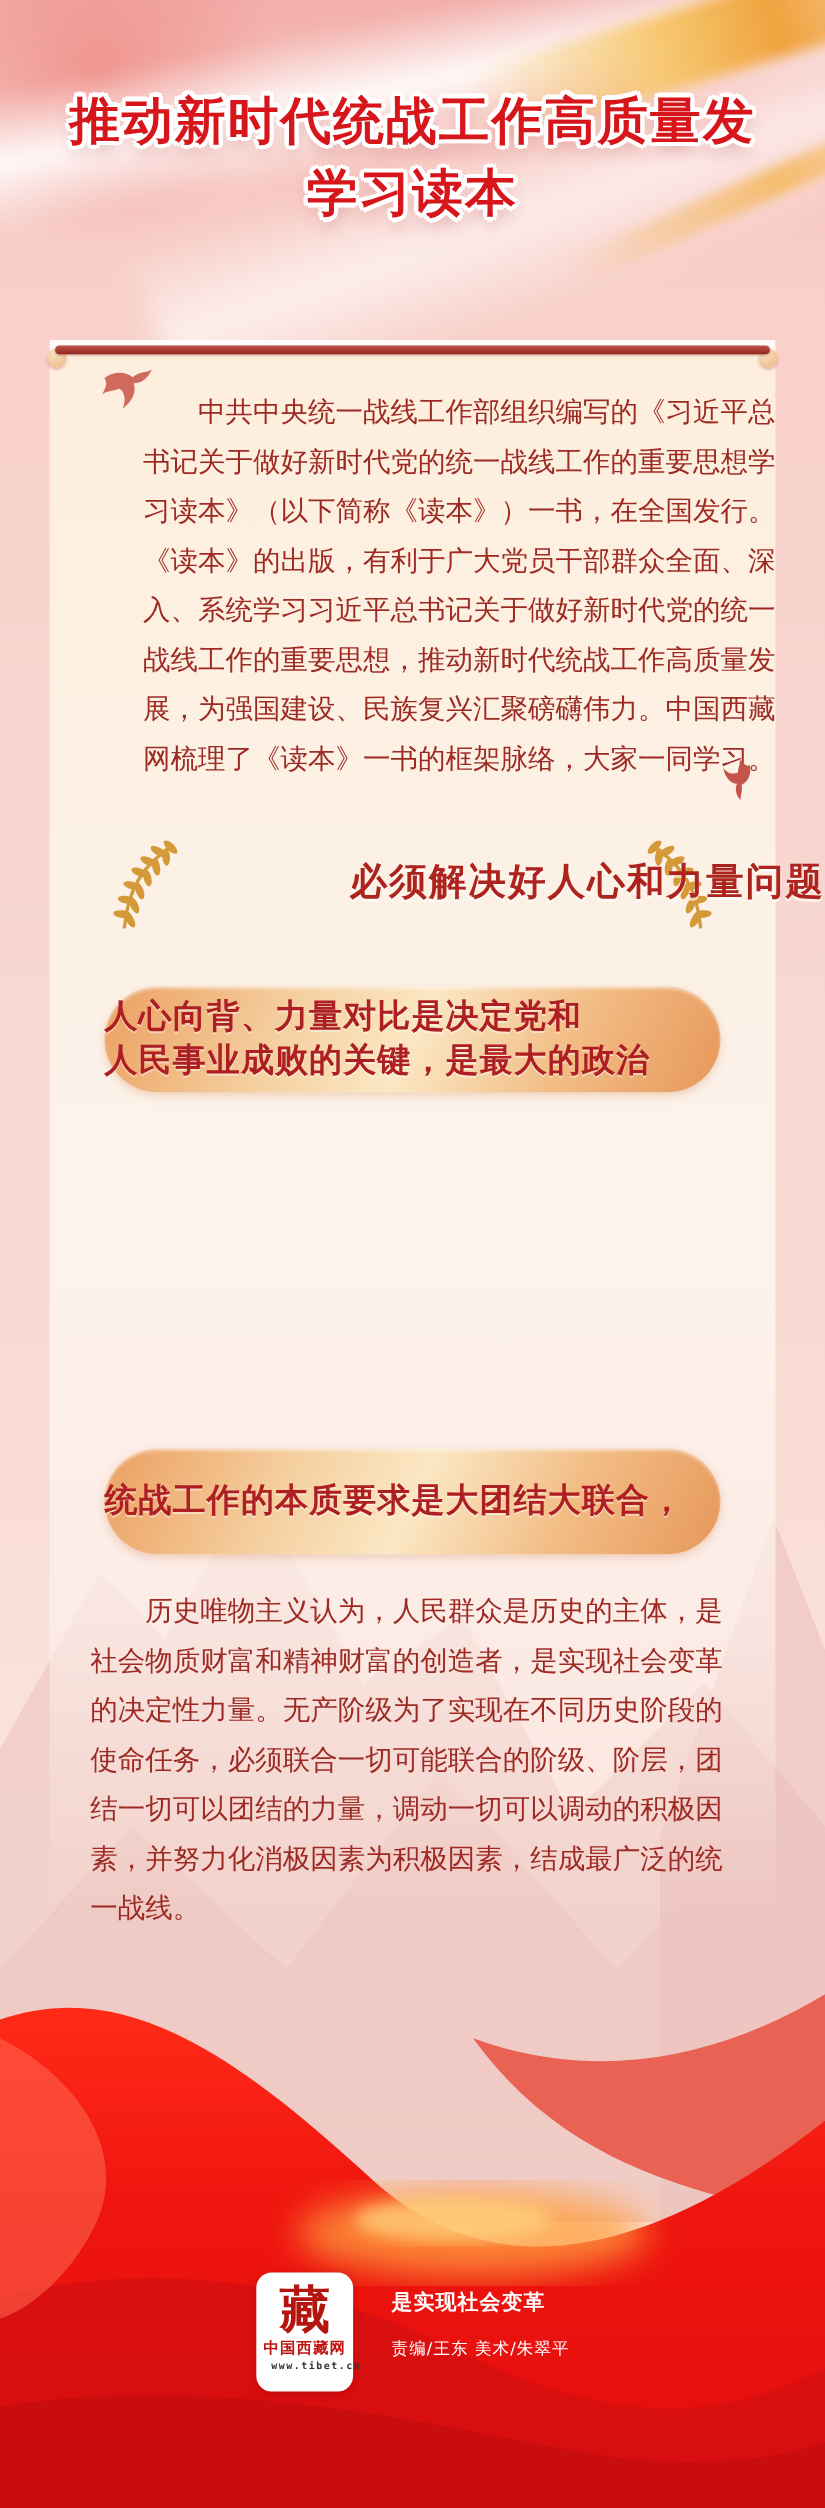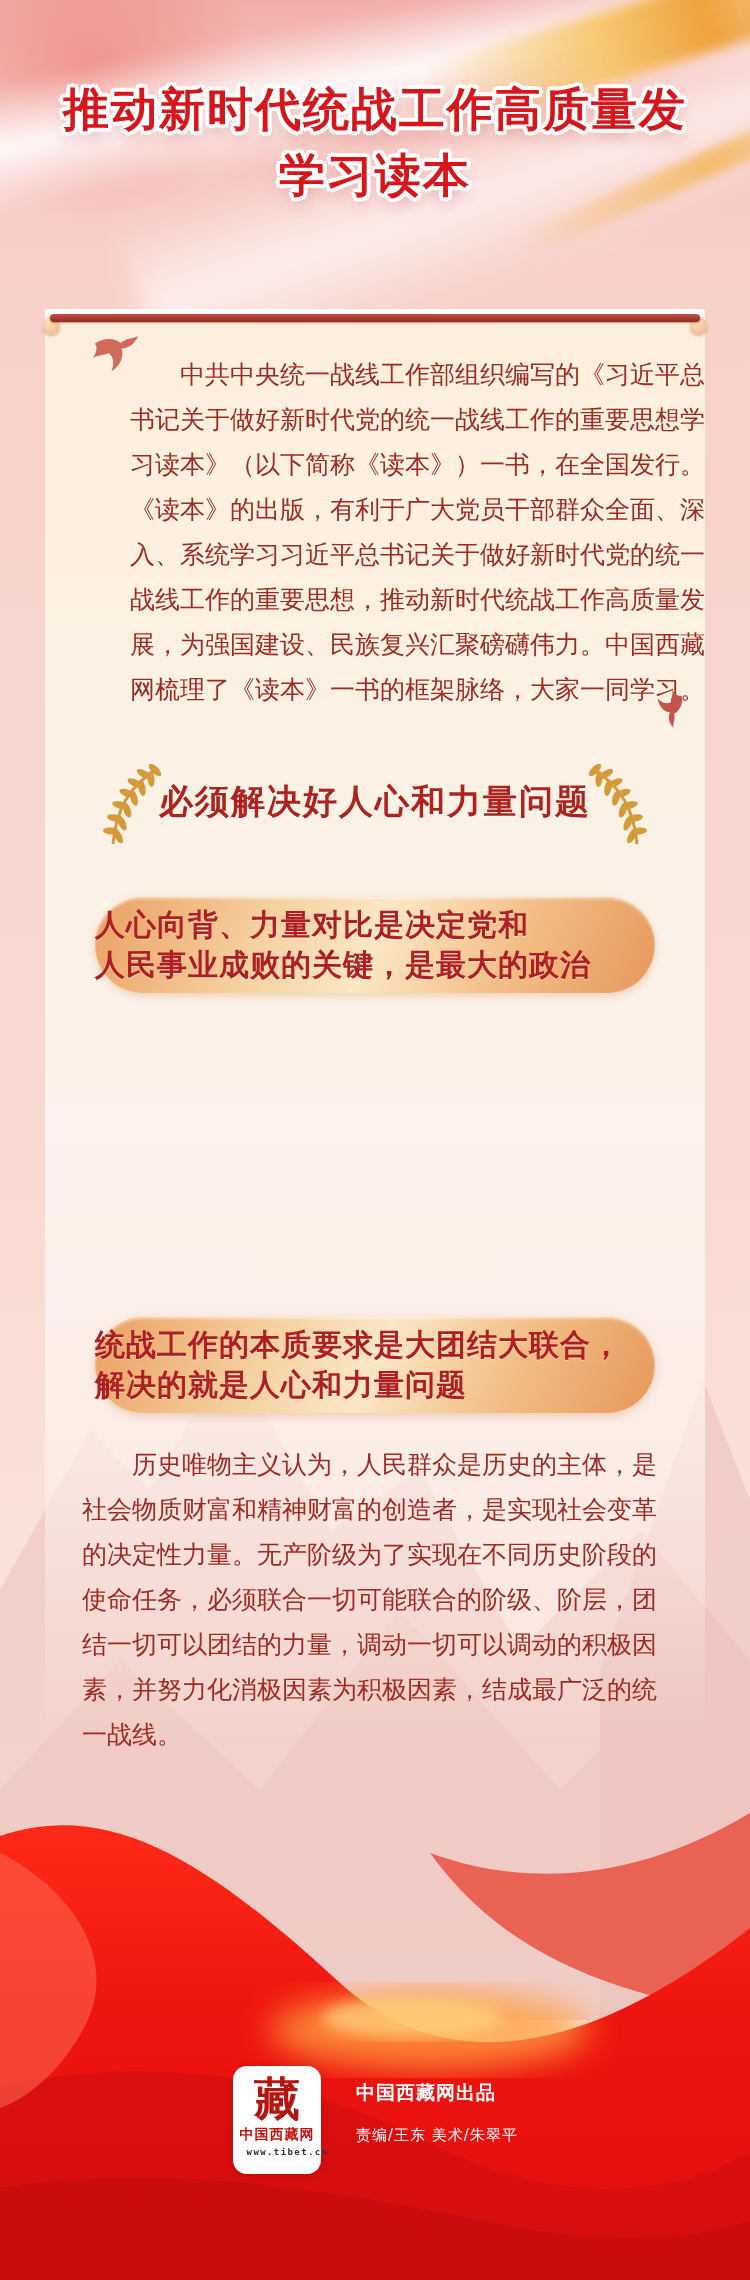--- a/index.html
+++ b/index.html
@@ -45,21 +45,21 @@
   .para{position:absolute;left:82px;width:590px;z-index:6;
     font-size:25px;line-height:45px;color:#9d2a23;
     white-space:pre-line;text-indent:2em;text-align:left;}
   .para.intro{top:352px;margin-left:48px;}
   .para.p2{top:1010px;}
   .para.p3{top:1442px;}
   
   .dove1{position:absolute;left:92px;top:334px;width:48px;height:40px;z-index:7;}
   .dove2{position:absolute;left:650px;top:692px;width:36px;height:30px;z-index:7;transform:rotate(115deg);}
   
-  .sec-head{position:absolute;left:0;right:0;top:779px;text-align:center;z-index:6;
+  .sec-head{position:absolute;left:0;right:0;top:779px;text-align:right;z-index:6;
     font-size:34px;font-weight:900;letter-spacing:2px;color:#ad231e;
     text-shadow:0 2px 0 rgba(255,255,255,.6);}
   .wheat{position:absolute;top:764px;width:64px;height:84px;z-index:6;}
   .wheat.left{left:98px;}
   .wheat.right{left:588px;transform:scaleX(-1);}
   
   .gold-box{position:absolute;left:95px;width:560px;height:96px;border-radius:48px;z-index:6;
     background:linear-gradient(115deg,#eb9f60 0%,#f5d0a0 30%,#fbe7c4 50%,#f2bd85 74%,#e7975a 100%);
     box-shadow:0 3px 8px rgba(205,125,65,.3), inset 0 2px 3px rgba(255,255,255,.5);
     display:flex;flex-direction:column;justify-content:center;align-items:flex-start;}
@@ -165,21 +165,20 @@
   <div class="sec-head">必须解决好人心和力量问题</div>
 
   <div class="gold-box box1">
     <div class="ln">人心向背、力量对比是决定党和</div>
     <div class="ln">人民事业成败的关键，是最大的政治</div>
   </div>
 
 
   <div class="gold-box box2">
     <div class="ln">统战工作的本质要求是大团结大联合，</div>
-    <div class="ln">解决的就是人心和力量问题</div>
   </div>
 
   <div class="para p3">历史唯物主义认为，人民群众是历史的主体，是
 社会物质财富和精神财富的创造者，是实现社会变革
 的决定性力量。无产阶级为了实现在不同历史阶段的
 使命任务，必须联合一切可能联合的阶级、阶层，团
 结一切可以团结的力量，调动一切可以调动的积极因
 素，并努力化消极因素为积极因素，结成最广泛的统
 一战线。</div>
 
@@ -204,16 +203,16 @@
     <path d="M0,330 C140,295 290,315 430,385 C560,448 660,442 750,395 L750,522 L0,522 Z" fill="#cf0d10" opacity="0.6"></path>
     <path d="M0,430 C180,400 370,440 520,470 C620,488 700,480 750,462 L750,522 L0,522 Z" fill="#b90a0e" opacity="0.45"></path>
     <path d="M0,95 C70,130 120,200 85,268 C55,325 15,345 0,350 Z" fill="#ff6a52" opacity="0.55"></path>
   </svg>
 
   <div class="logo-card">
     <div class="logo-seal">藏</div>
     <div class="logo-name">中国西藏网</div>
     <div class="logo-url">www.tibet.cn</div>
   </div>
-  <div class="produced">中国西藏网出品</div>
+  <div class="produced">是实现社会变革</div>
   <div class="credits">责编/王东  美术/朱翠平</div>
 
 </div>
 
 </body></html>

